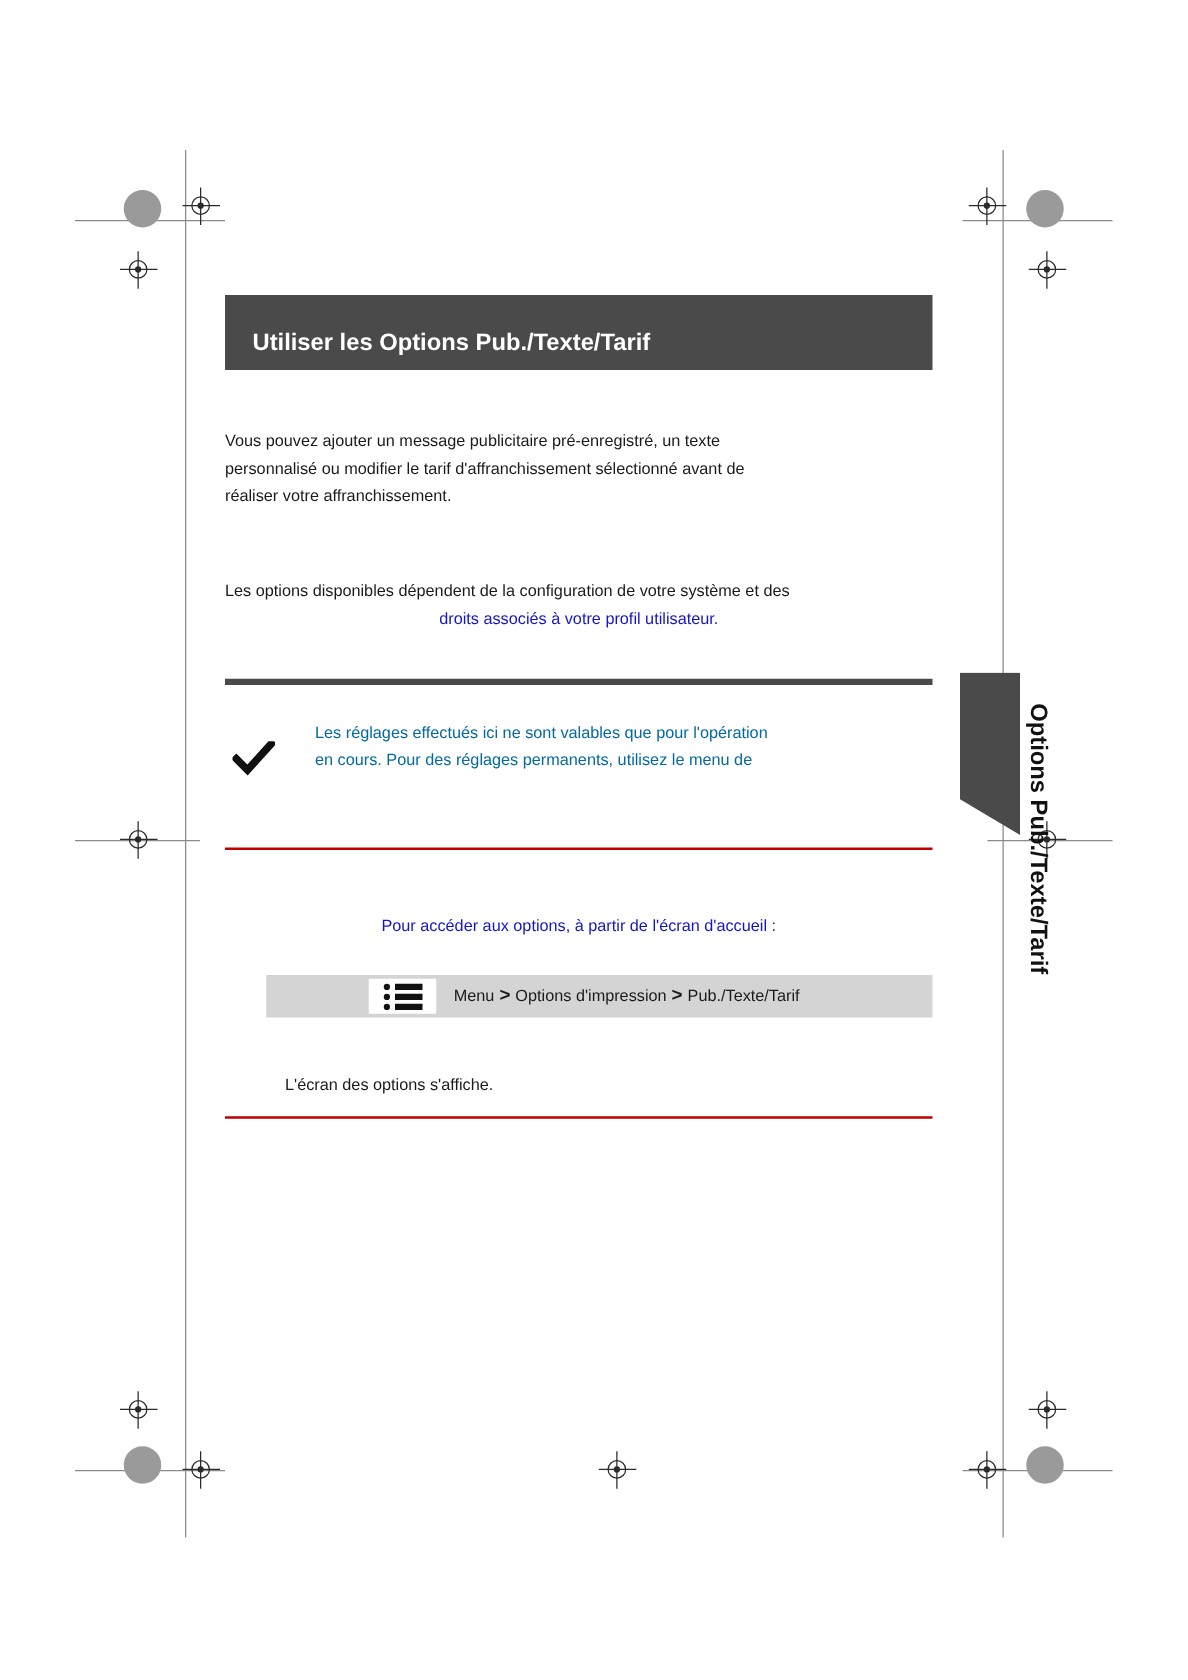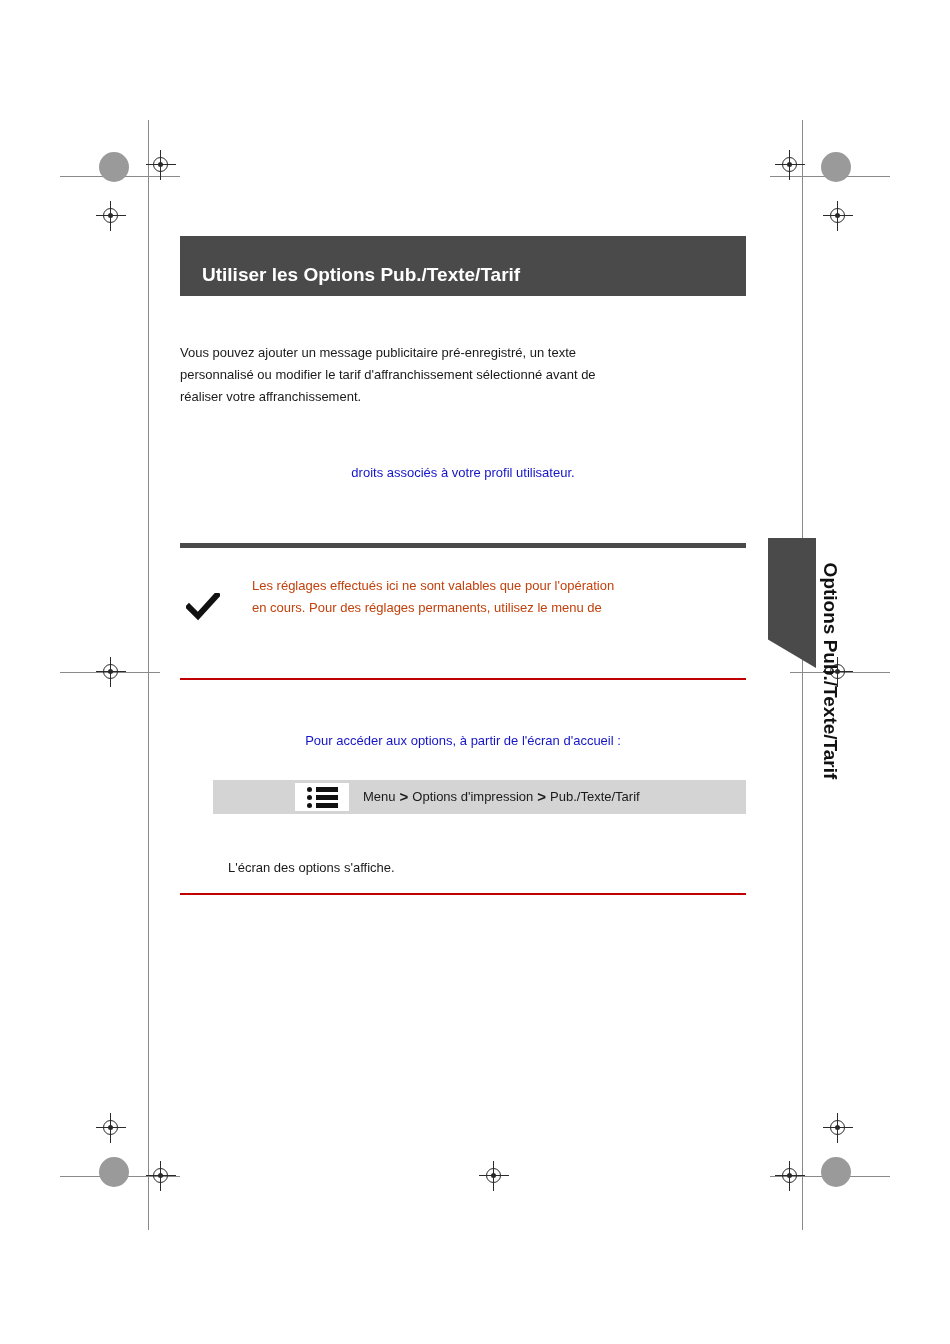--- a/index.html
+++ b/index.html
@@ -121,21 +121,21 @@
     width: 34px;
     height: 28px;
   }
   .tip-text {
     position: absolute;
     left: 72px;
     top: 0;
     width: 494px;
     font-size: 13px;
     line-height: 22px;
-    color: #c2410c;
+    color: #0369a1;
   }
 
   .menu-bar {
     position: absolute;
     left: 213px;
     top: 780px;
     width: 533px;
     height: 34px;
     background: #d4d4d4;
   }
@@ -295,20 +295,21 @@
   <div class="title">Utiliser les Options Pub./Texte/Tarif</div>
 </div>
 
 <div class="para body-text" style="top:342px;">
   <div>Vous pouvez ajouter un message publicitaire pré-enregistré, un texte</div>
   <div>personnalisé ou modifier le tarif d'affranchissement sélectionné avant de</div>
   <div>réaliser votre affranchissement.</div>
 </div>
 
 <div class="para body-text" style="top:462px;">
+  <div>Les options disponibles dépendent de la configuration de votre système et des</div>
   <div class="accent">droits associés à votre profil utilisateur.</div>
 </div>
 
 <div class="rule-dark" style="top:543px;"></div>
 
 <div class="tip-block" style="top:575px; height:80px;">
   <svg class="tip-check" viewBox="0 0 34 28">
     <path d="M3 14 L12 23 L31 2" stroke="#111" stroke-width="6" fill="none" stroke-linecap="square"></path>
   </svg>
   <div class="tip-text">

